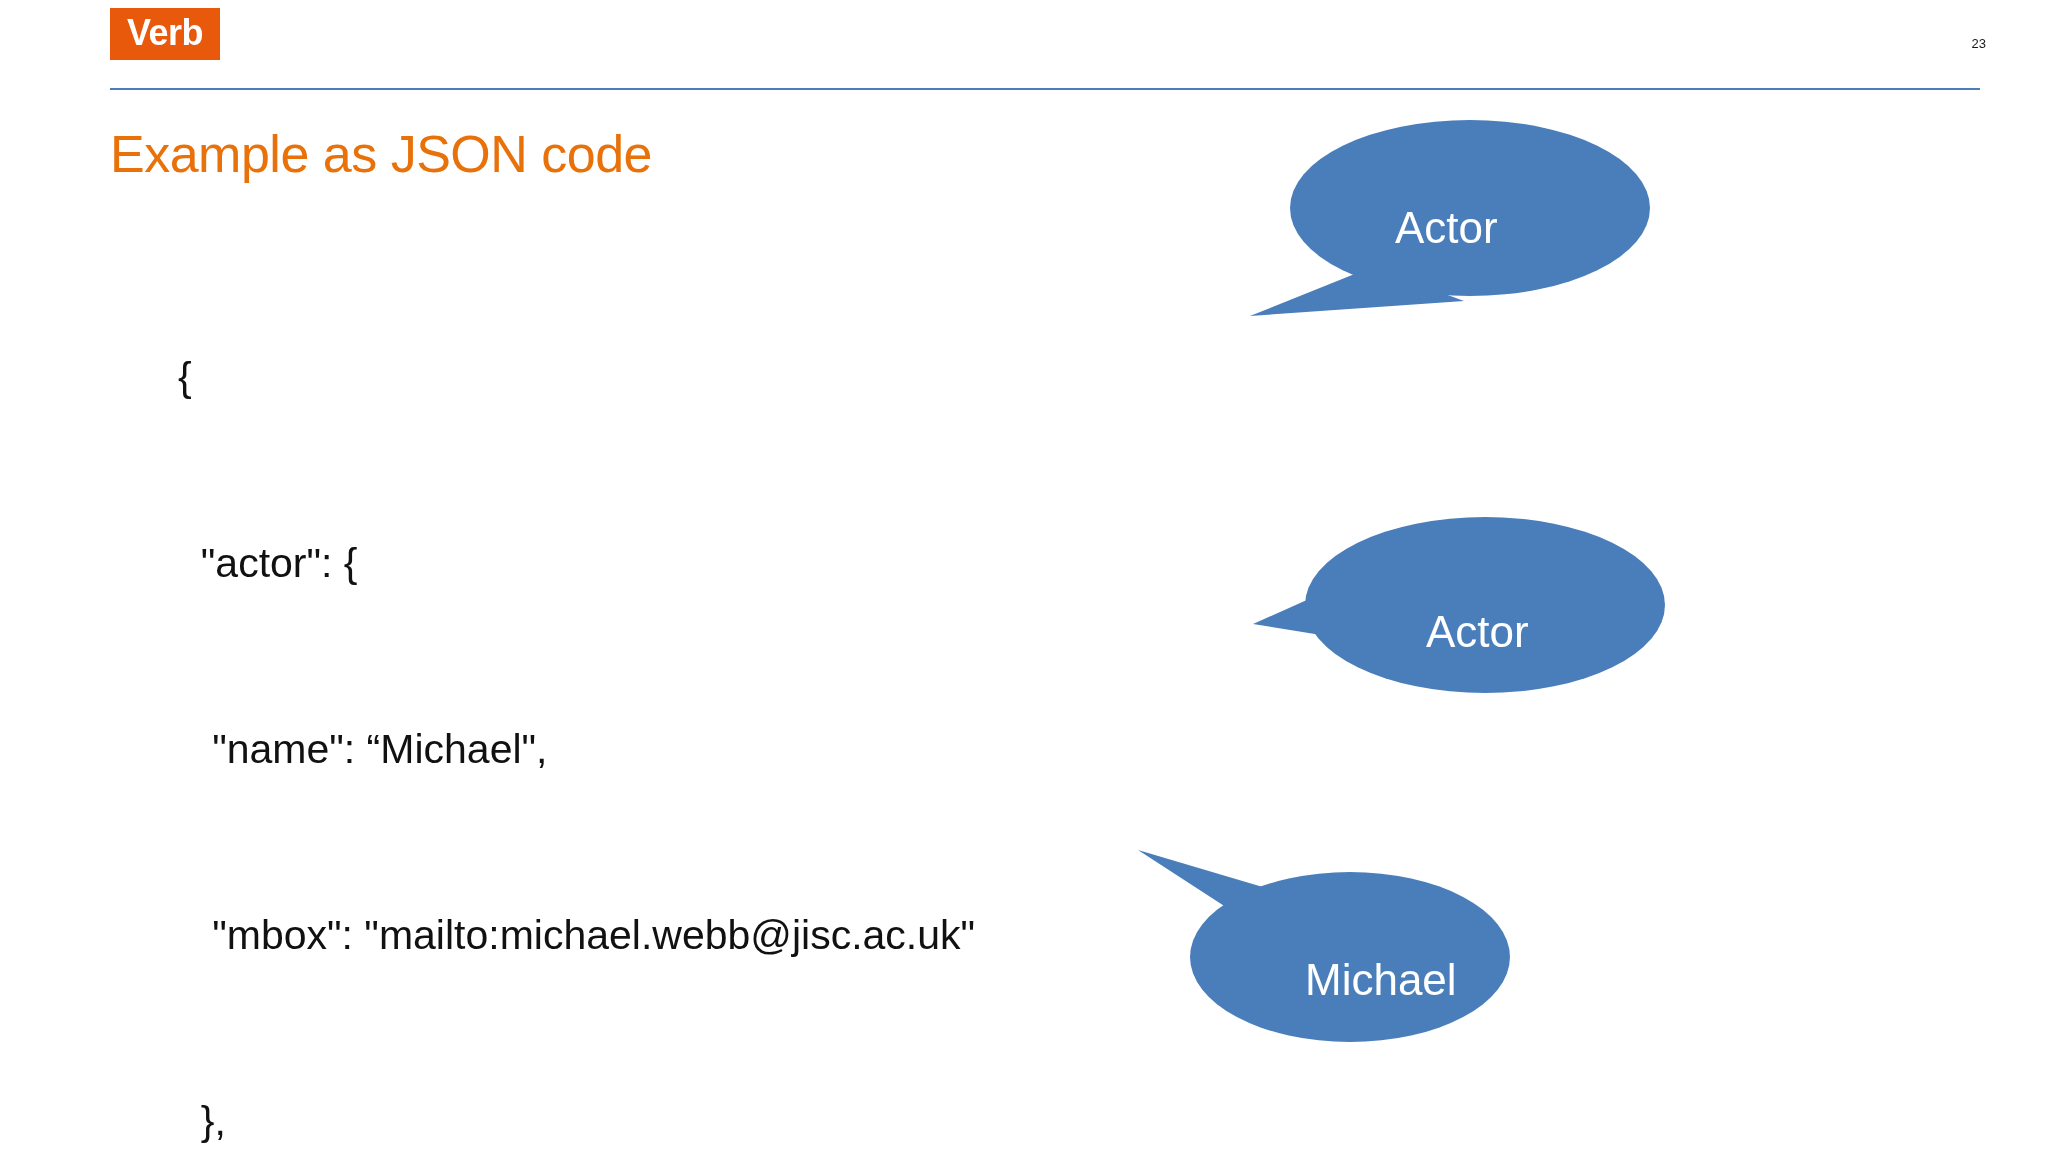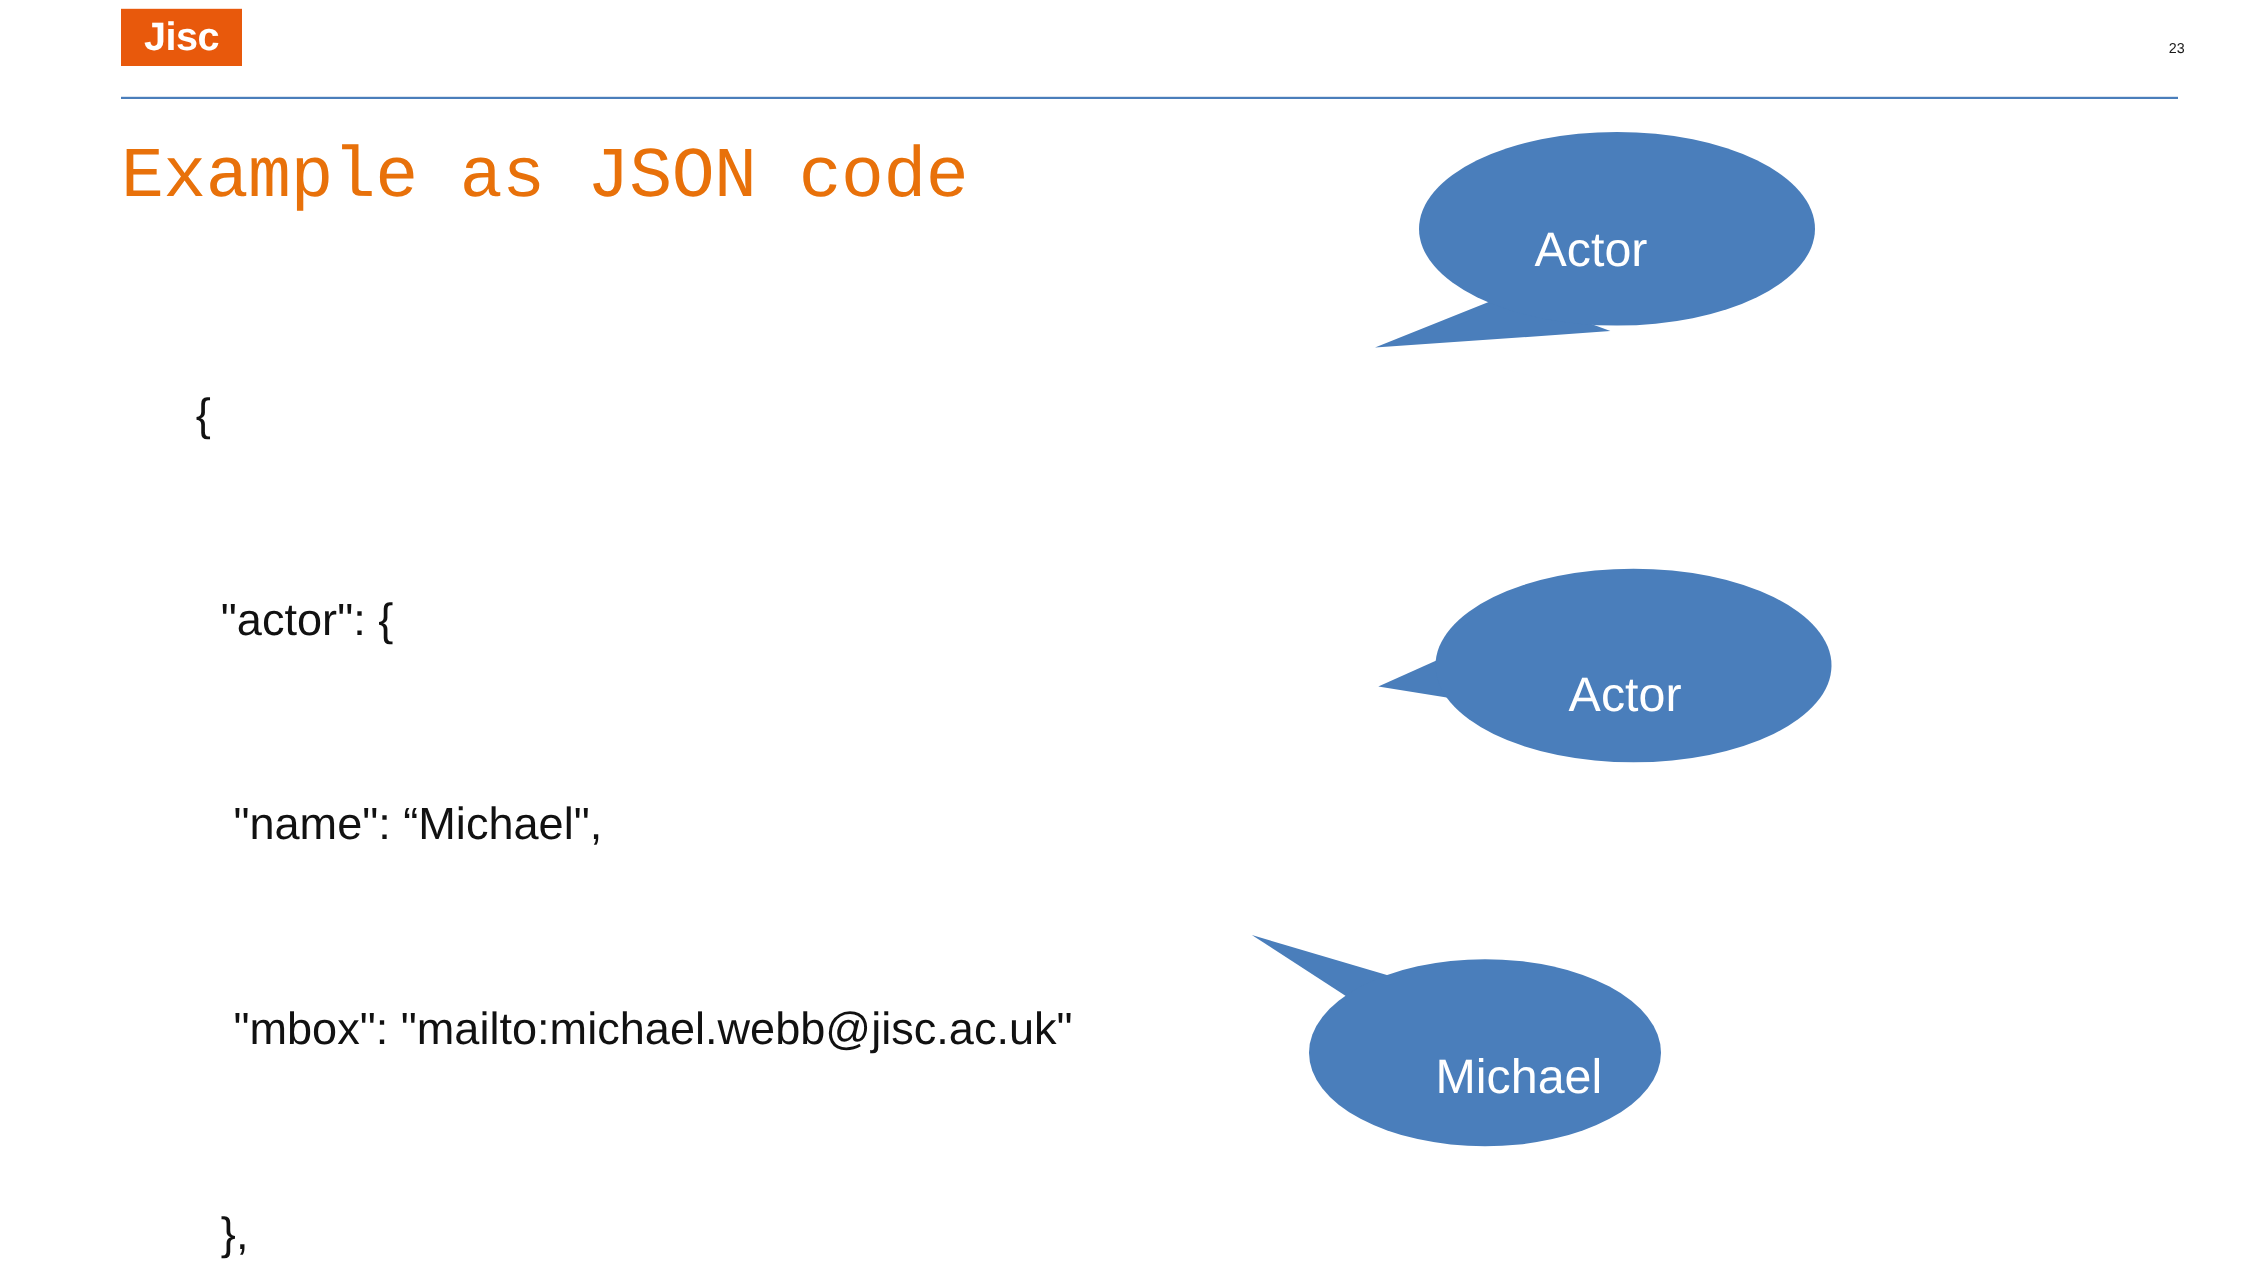--- a/index.html
+++ b/index.html
@@ -58,23 +58,23 @@
     width: 1870px;
     height: 2px;
     background: #4A7EBB;
   }
 
   
   .slide-title {
     position: absolute;
     left: 110px;
     top: 124px;
-    font-size: 65px;
+    font-size: 52px;
     color: #E8710A;
-    font-family: Liberation Mono, monospace;
+    font-family: Liberation Sans, sans-serif;
     font-weight: normal;
     letter-spacing: -0.5px;
     white-space: nowrap;
   }
 
   
   .code-block {
     position: absolute;
     left: 178px;
     top: 222px;
@@ -114,21 +114,21 @@
   #bubble-verb .bubble-label   { left: 181px; top: 112px; }
 
   #bubble-object     { left: 1130px; top: 840px; }
   #bubble-object .bubble-label { left: 175px; top: 115px; }
 </style>
 </head>
 <body>
 
 <div class="slide-header">
   <div class="logo">
-    <span class="logo-text">Jisc</span>
+    <span class="logo-text">Verb</span>
   </div>
   <div class="page-number">23</div>
   <div class="header-rule"></div>
 </div>
 
 <div class="slide-title">Example as JSON code</div>
 
 <div class="code-block">
   <div class="code-line">{</div>
   <div class="code-line">  "actor": {</div>

